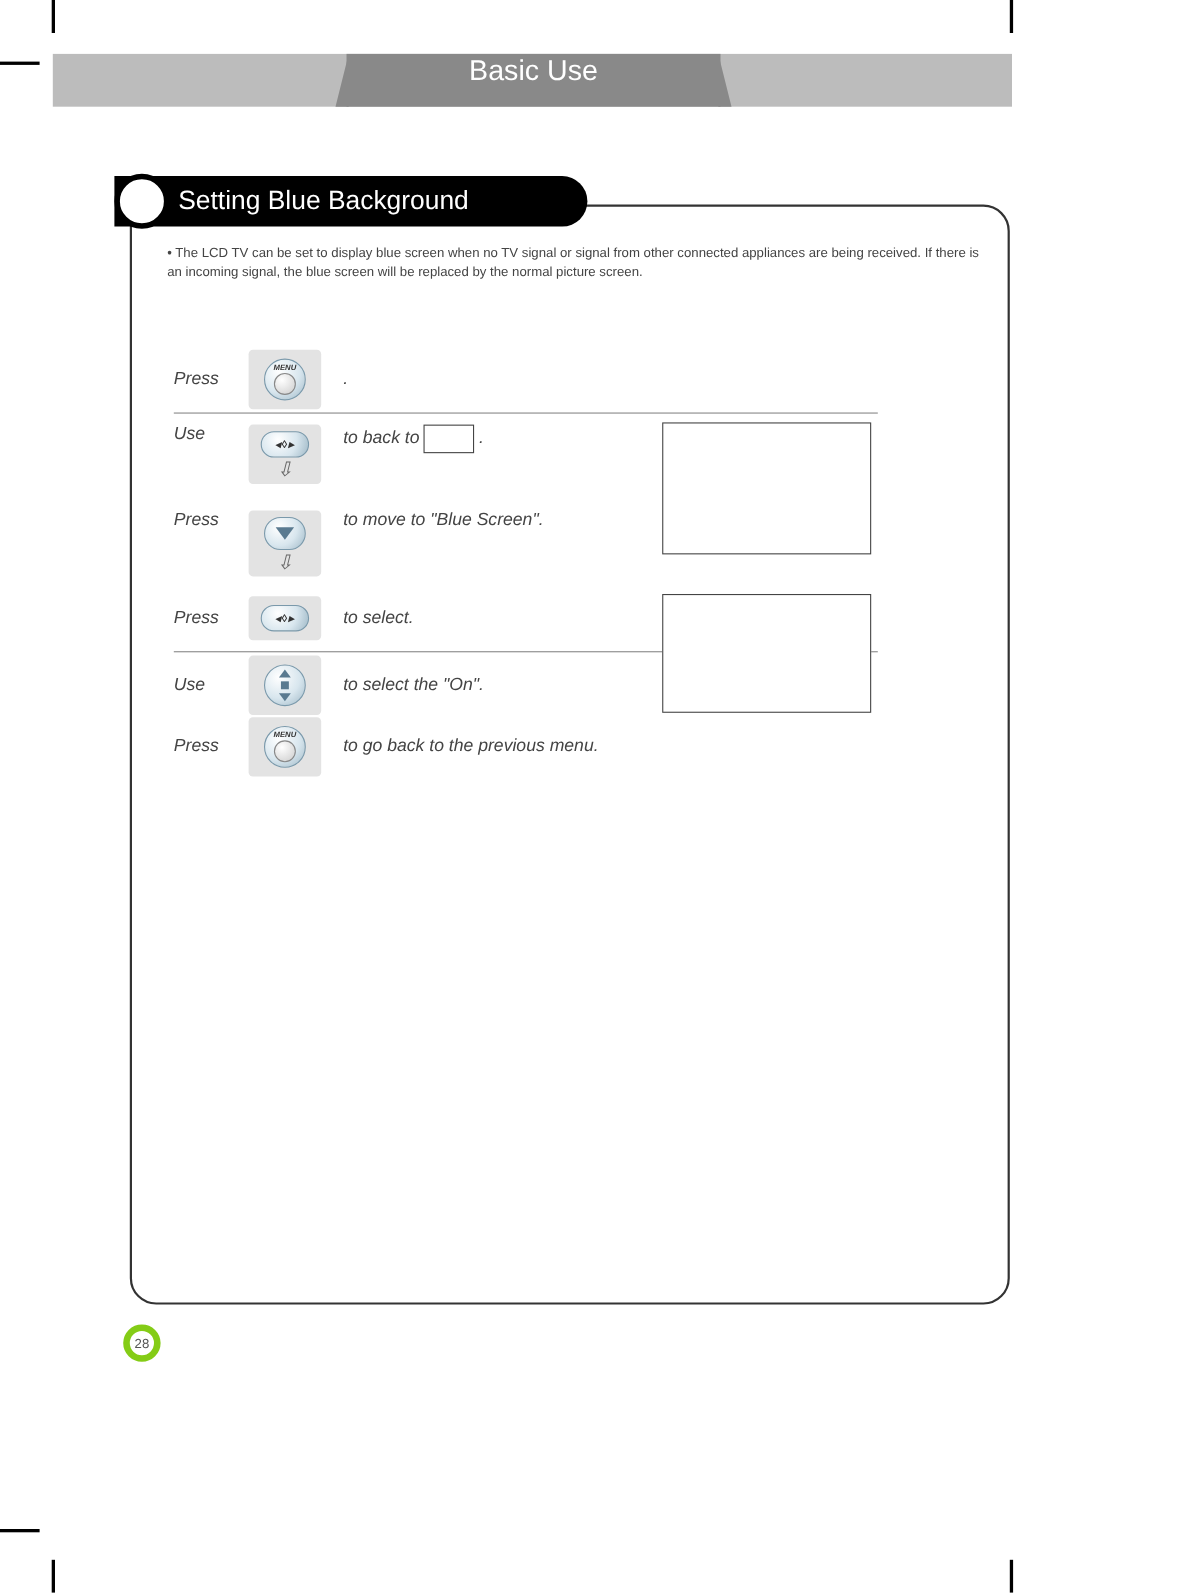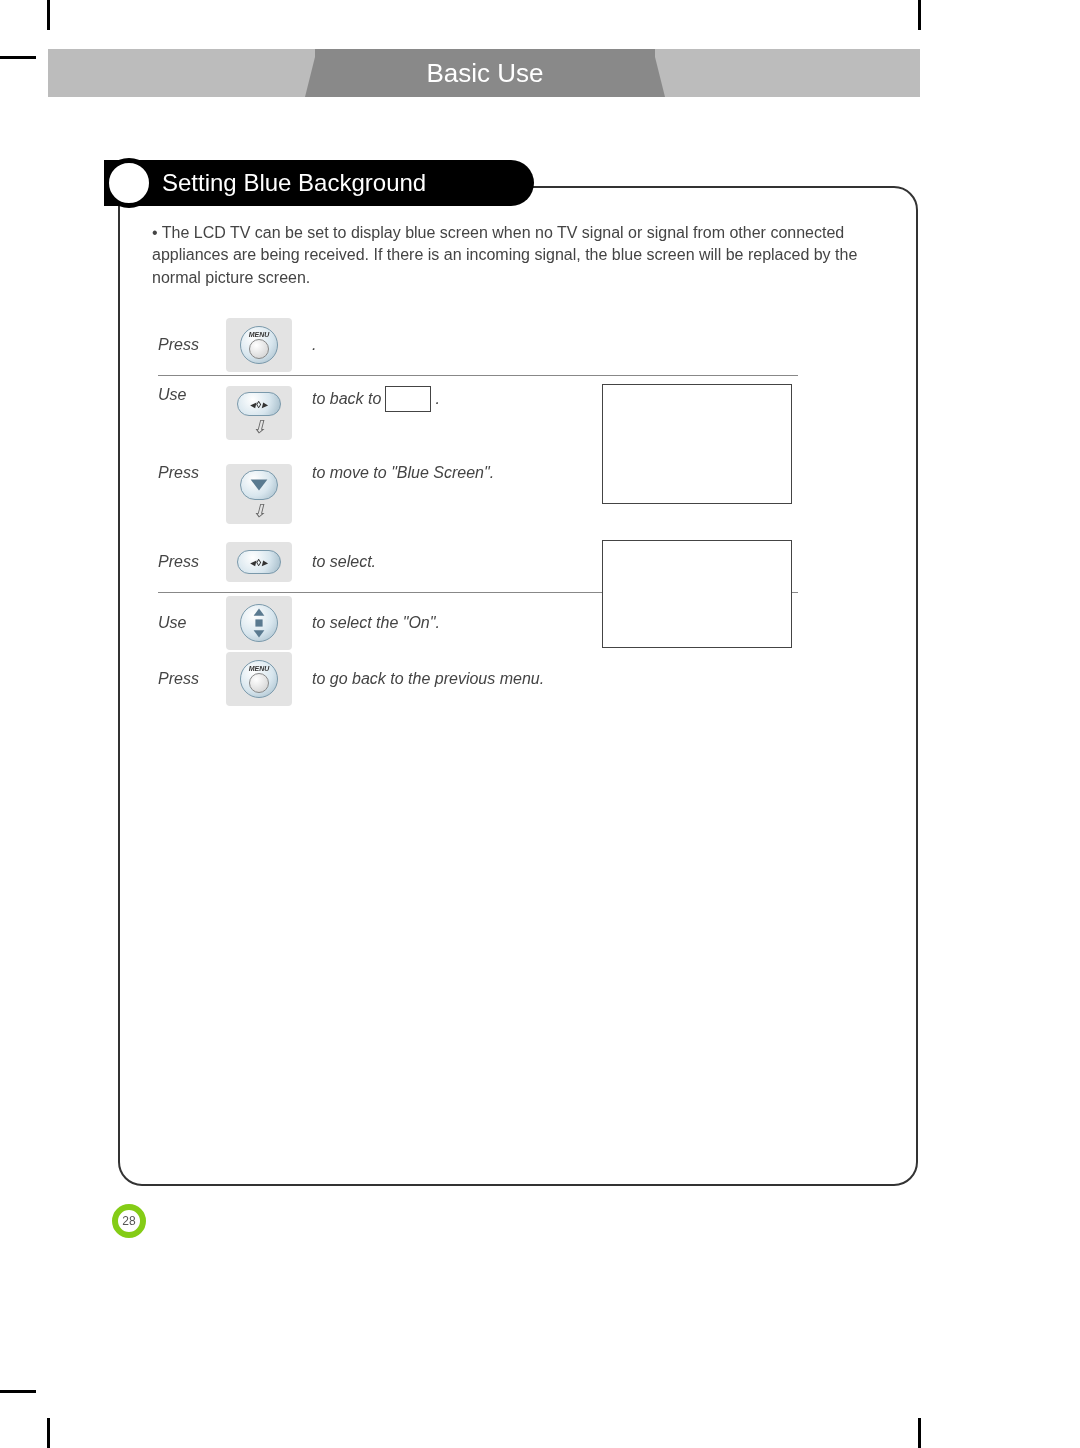--- a/index.html
+++ b/index.html
@@ -22,21 +22,21 @@
     position: absolute;
     left: 48px; top: 49px;
     width: 872px; height: 48px;
     background: #bcbcbc;
   }
   .header-tab {
     position:absolute;
     left: 315px; top: 49px;
     width: 340px; height: 48px;
     background: #898989;
-    display:flex; align-items:center; justify-content:center;
+    display:flex; justify-content:center;
   }
   .header-tab-cut-l {
     position:absolute; left:305px; top:49px; width:0; height:0;
     border-bottom: 48px solid #898989;
     border-left: 12px solid transparent;
   }
   .header-tab-cut-r {
     position:absolute; left:653px; top:49px; width:0; height:0;
     border-bottom: 48px solid #898989;
     border-right: 12px solid transparent;
@@ -72,21 +72,21 @@
     left: 104px; top: 158px;
     width: 50px; height: 50px;
     border-radius: 50%;
     background:#fff; border:5px solid #000;
   }
 
   .intro {
     position:absolute;
     left: 152px; top: 222px;
     width: 740px;
-    font-size: 16px; line-height: 1.4;
+    font-size: 12px; line-height: 1.4;
     color:#444;
   }
 
   .steps {
     position:absolute;
     left: 158px; top: 317px;
     width: 640px;
   }
   .step-row {
     display:flex; align-items:center;

